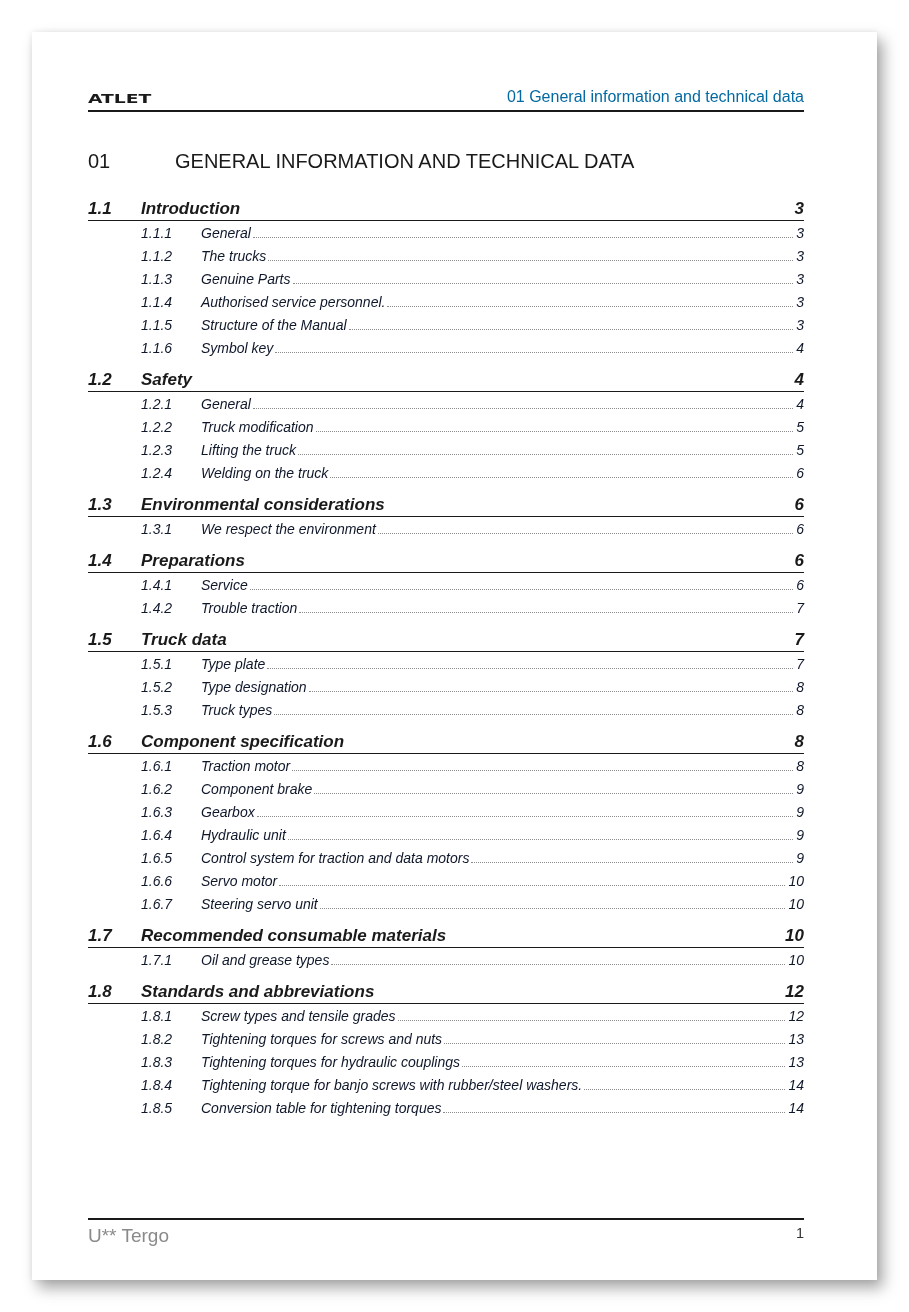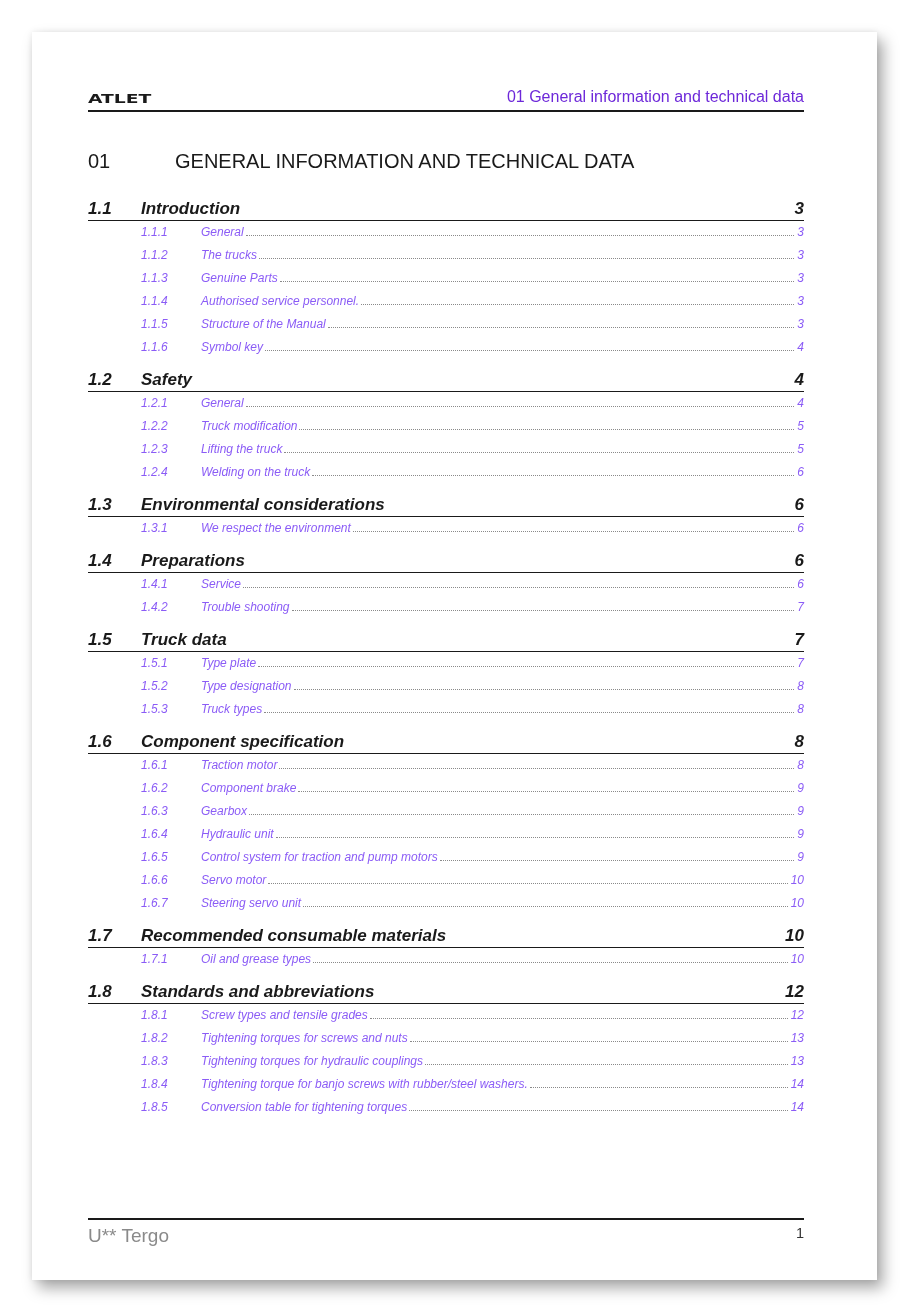--- a/index.html
+++ b/index.html
@@ -37,21 +37,21 @@
     font-size: 15px;
     letter-spacing: 0px;
     color: #1a1a1a;
     transform: scaleX(1.25) scaleY(0.85);
     transform-origin: left top;
   }
   .header-title {
     position: absolute;
     right: 0; top: 4px;
     font-size: 16px;
-    color: #6d28d9;
+    color: #0369a1;
     margin-left: 12px;
   }
   .chapter {
     position: absolute;
     left: 0; top: 118px;
     font-size: 20px;
     color: #1a1a1a;
   }
   .chapter .num { position: absolute; left: 0; top: 0; }
   .chapter .title { position: absolute; left: 87px; top: 0; white-space: nowrap; text-align: right; }
@@ -65,22 +65,22 @@
     font-weight: bold;
     font-size: 17px;
   }
   .sec-head .num { position: absolute; left: 0; top: 1px; }
   .sec-head .title { position: absolute; left: 53px; top: 1px; }
   .sec-head .page-num { position: absolute; right: 0; top: 1px; }
 
   .sub {
     position: relative;
     height: 23px;
-    font-size: 12px;
-    color: #8b5cf6;
+    font-size: 14px;
+    color: #0f172a;
   }
   .sub .num { position: absolute; left: 53px; top: 4px; }
   .sub .line {
     position: absolute; left: 113px; right: 0; top: 4px;
     display: flex; align-items: baseline;
   }
   .sub .title { white-space: nowrap; flex: 0 0 auto; }
   .sub .dots {
     flex: 1 1 auto;
     border-bottom: 1px dotted #8a8a8a;
@@ -235,21 +235,21 @@
             <span class="num">1.4.1</span>
             <div class="line">
               <span class="title">Service</span>
               <span class="dots"></span>
               <span class="page-num">6</span>
             </div>
           </div>
           <div class="sub">
             <span class="num">1.4.2</span>
             <div class="line">
-              <span class="title">Trouble shooting</span>
+              <span class="title">Trouble traction</span>
               <span class="dots"></span>
               <span class="page-num">7</span>
             </div>
           </div>
         </div>
         <div class="section">
           <div class="sec-head">
             <span class="num">1.5</span>
             <span class="title">Truck data</span>
             <span class="page-num">7</span>
@@ -313,21 +313,21 @@
             <span class="num">1.6.4</span>
             <div class="line">
               <span class="title">Hydraulic unit</span>
               <span class="dots"></span>
               <span class="page-num">9</span>
             </div>
           </div>
           <div class="sub">
             <span class="num">1.6.5</span>
             <div class="line">
-              <span class="title">Control system for traction and pump motors</span>
+              <span class="title">Control system for traction and data motors</span>
               <span class="dots"></span>
               <span class="page-num">9</span>
             </div>
           </div>
           <div class="sub">
             <span class="num">1.6.6</span>
             <div class="line">
               <span class="title">Servo motor</span>
               <span class="dots"></span>
               <span class="page-num">10</span>

